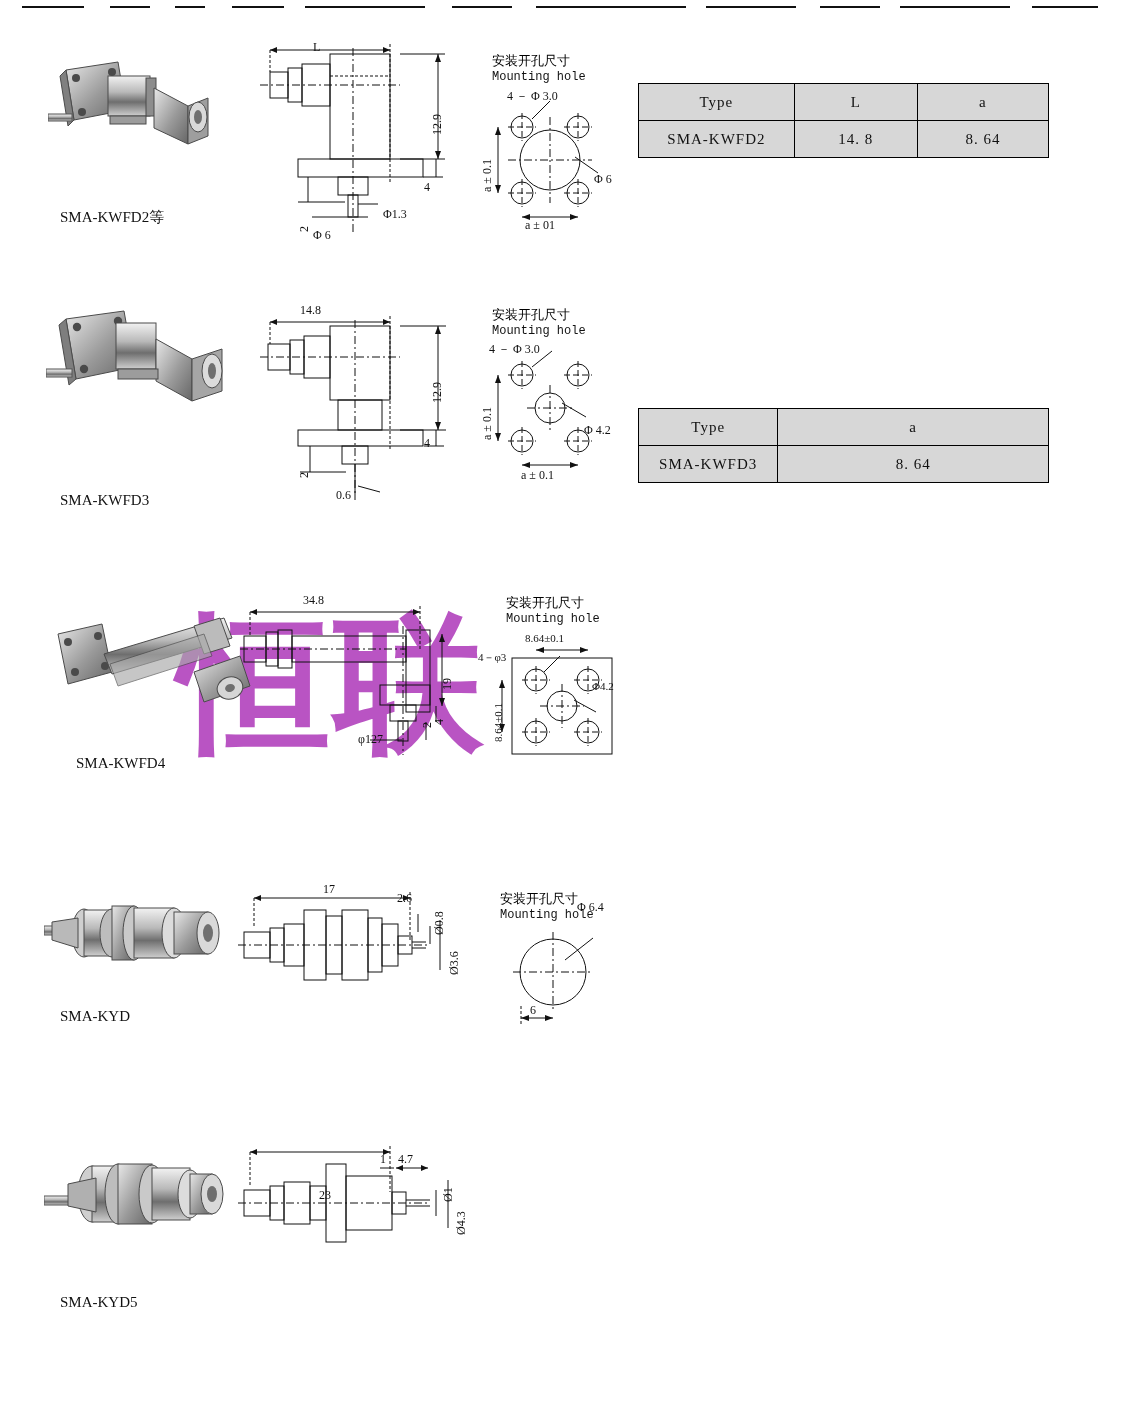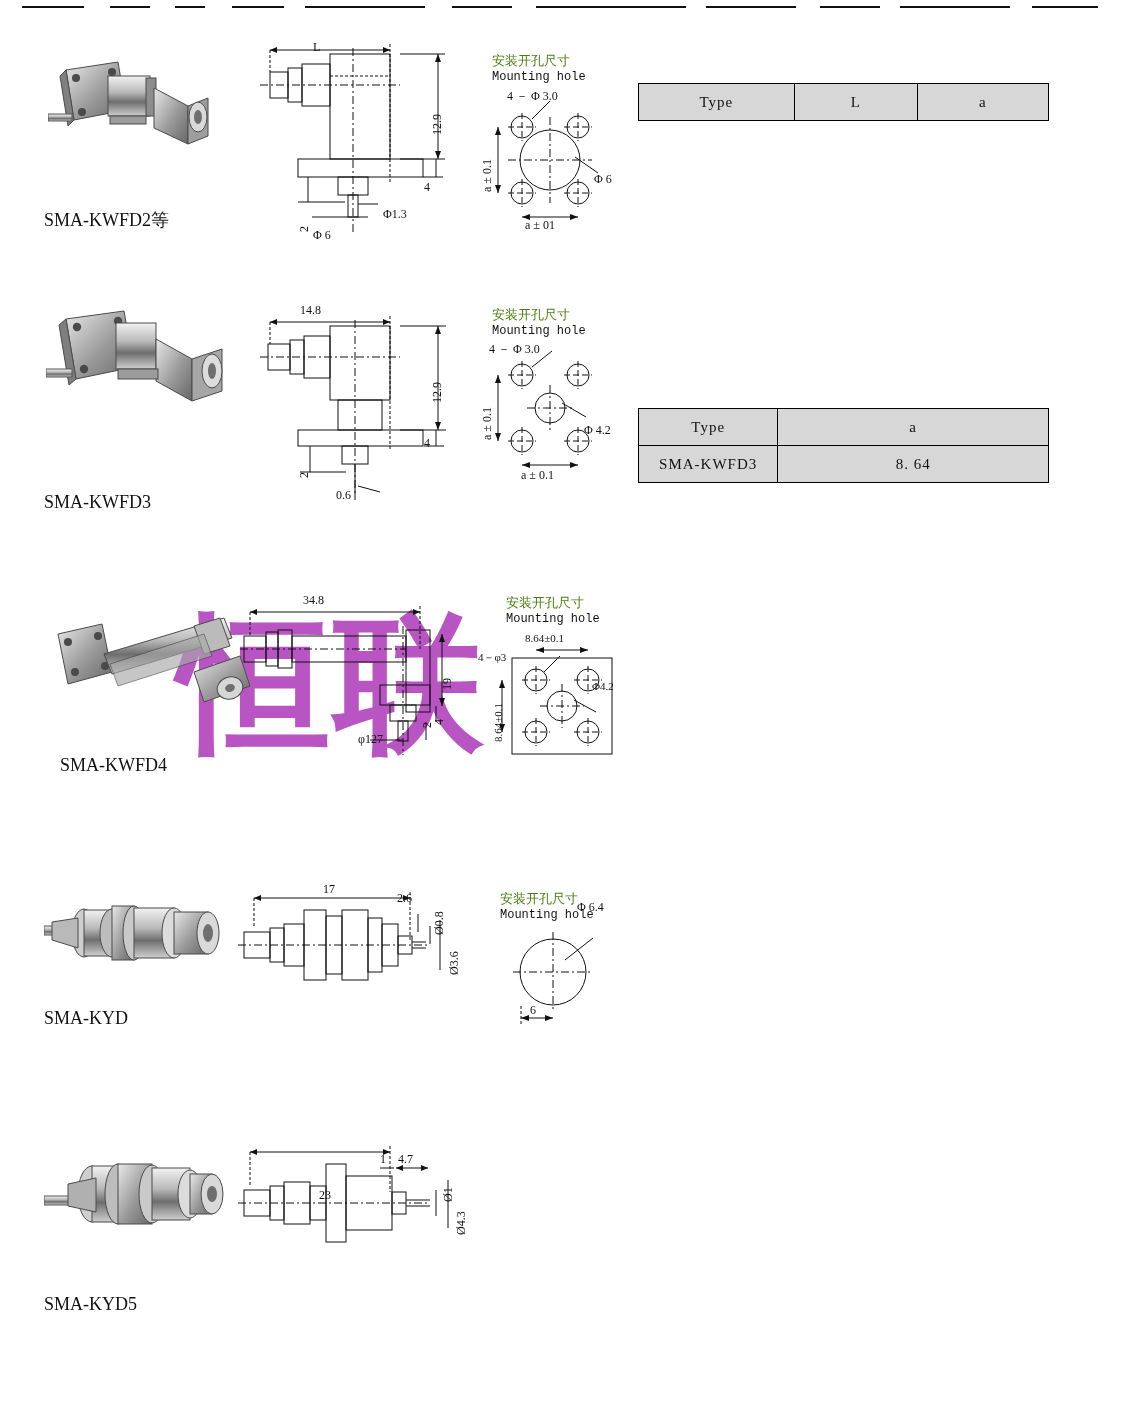--- a/index.html
+++ b/index.html
@@ -8,24 +8,24 @@
     background:#ffffff;
     font-family:"Liberation Serif", serif;
     color:#111;
     position:relative;
     overflow:hidden;
   }
   .page{position:relative;width:1121px;height:1424px;}
 
   
   .abs{position:absolute;}
-  .lbl{font-family:"Liberation Serif",serif;font-size:18px;color:#111;white-space:nowrap;}
+  .lbl{font-family:"Liberation Serif",serif;font-size:15px;color:#111;white-space:nowrap;margin-left:16px;}
   .dim{font-family:"Liberation Serif",serif;font-size:12px;color:#111;white-space:nowrap;}
   .dim-sm{font-family:"Liberation Serif",serif;font-size:11px;color:#111;white-space:nowrap;}
-  .cn{font-family:"DejaVu Sans",sans-serif;font-size:13px;color:#4d7c0f;white-space:nowrap;}
+  .cn{font-family:"DejaVu Sans",sans-serif;font-size:13px;color:#000000;white-space:nowrap;}
   .mono{font-family:"Liberation Mono",monospace;font-size:12px;color:#111;white-space:nowrap;}
   .rot90{transform:rotate(-90deg);transform-origin:left top;}
 
   
   .toprule{position:absolute;left:0;top:6px;width:1121px;height:2px;}
   .toprule span{position:absolute;top:0;height:2px;background:#111;}
 
   
   table.spec{border-collapse:collapse;background:#d7d7d7;}
   table.spec td{
@@ -209,20 +209,25 @@
   <div class="abs dim" style="left:594px;top:172px;">Φ 6</div>
   <div class="abs dim" style="left:525px;top:218px;">a ± 01</div>
 
   <div class="abs" style="left:638px;top:83px;">
     <table class="spec" id="tbl1" style="width:411px;">
       <tbody>
           <tr>
             <td class="hdr" style="width: 38%;">Type</td>
             <td class="hdr" style="width: 30%;">L</td>
             <td class="hdr" style="width: 32%;">a</td>
+          </tr>
+          <tr>
+            <td>SMA-KWFD2</td>
+            <td>14. 8</td>
+            <td>8. 64</td>
           </tr>
         </tbody>
     </table>
   </div>
 
   <div class="photo" style="left:46px;top:305px;width:180px;height:130px;">
     <svg width="185" height="135" viewBox="0 0 185 135">
 
       <polygon points="20,14 78,6 88,62 30,74" fill="url(#met2)" stroke="#4b4b4b"></polygon>
       <polygon points="20,14 30,74 23,80 13,20" fill="#7e7e7e" stroke="#4b4b4b"></polygon>

